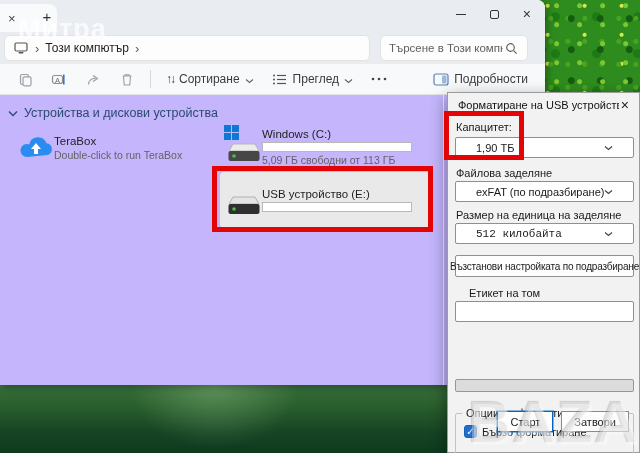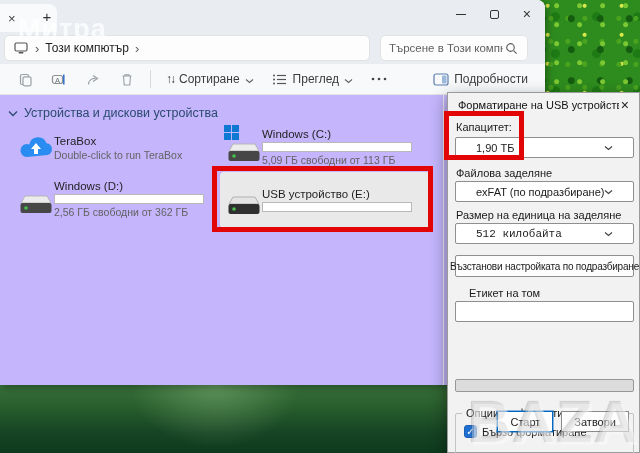--- a/index.html
+++ b/index.html
@@ -282,34 +282,20 @@
             <circle cx="8" cy="18" r="1.8" fill="#46c24b"></circle>
           </svg>
         </span>
         <span class="di-text">
           <span class="di-title">Windows (C:)</span>
           <span class="di-bar"><span class="di-fill" style="width: 93%;"></span></span>
           <span class="di-sub">5,09 ГБ свободни от 113 ГБ</span>
         </span>
       </div>
 
-      <div class="drive-item" style="left:12px; top:78px; width:200px; height:52px; padding:4px 6px;">
-        <span class="drive-ico-wrap">
-          <svg width="36" height="26" viewBox="0 0 36 26">
-            <path d="M7 6 h22 l4 7 h-30 z" fill="#ececec" stroke="#b5b5b5" stroke-width="1"></path>
-            <rect x="2.5" y="13" width="31" height="10" rx="2" fill="#474747"></rect>
-            <circle cx="8" cy="18" r="1.8" fill="#46c24b"></circle>
-          </svg>
-        </span>
-        <span class="di-text">
-          <span class="di-title">Windows  (D:)</span>
-          <span class="di-bar"><span class="di-fill" style="width: 100%;"></span></span>
-          <span class="di-sub">2,56 ГБ свободни от 362 ГБ</span>
-        </span>
-      </div>
 
       <div class="drive-item selected" style="left:220px; top:77px; width:210px; height:56px; padding:6px 6px;">
         <span class="drive-ico-wrap">
           <svg width="36" height="26" viewBox="0 0 36 26">
             <path d="M7 6 h22 l4 7 h-30 z" fill="#e4e4e4" stroke="#b0b0b0" stroke-width="1"></path>
             <rect x="2.5" y="13" width="31" height="10" rx="2" fill="#2f2f2f"></rect>
             <circle cx="8" cy="18" r="1.8" fill="#46c24b"></circle>
           </svg>
         </span>
         <span class="di-text">

